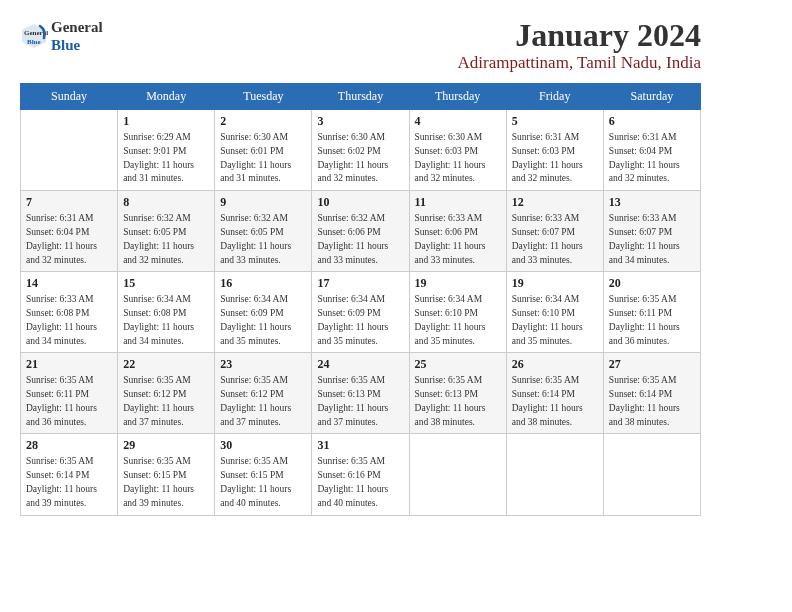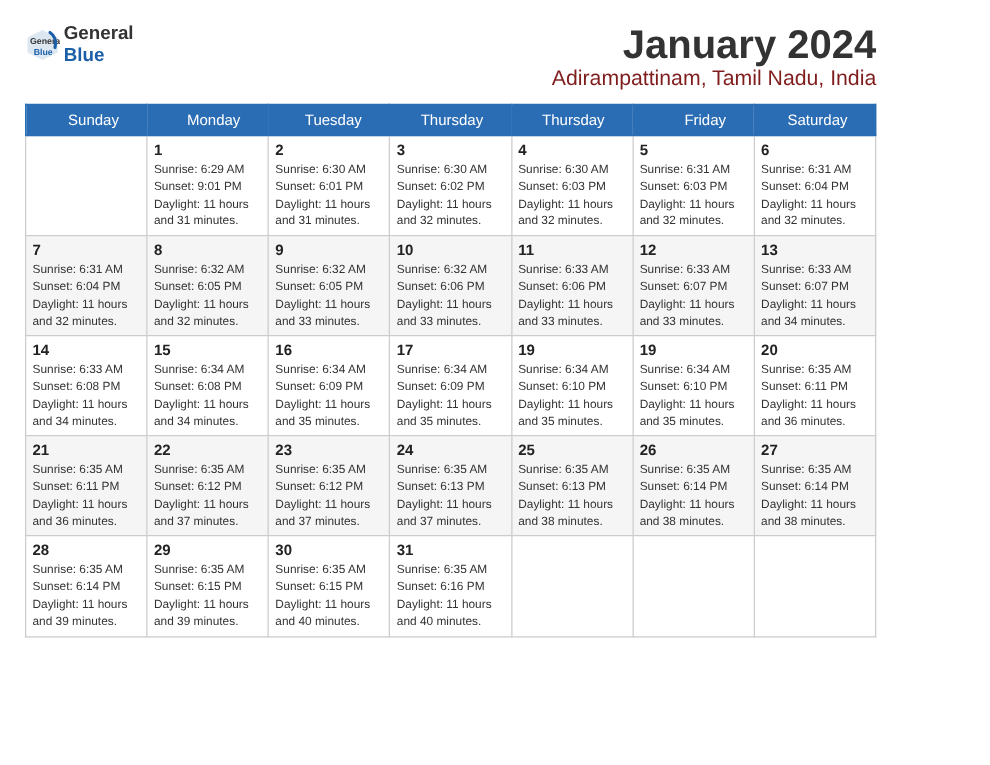--- a/index.html
+++ b/index.html
@@ -6,20 +6,21 @@
     body {
       font-family: Arial, sans-serif;
       background: #fff;
       width: 792px;
       height: 612px;
       overflow: hidden;
     }
     .page {
       width: 721px;
       padding: 18px 20px 10px 20px;
+      font-family: Liberation Serif, serif;
     }
     .header {
       display: flex;
       justify-content: space-between;
       align-items: flex-start;
       margin-bottom: 10px;
     }
     .logo {
       display: flex;
       align-items: center;
@@ -52,21 +53,21 @@
       color: #7f1d1d;
     }
     .calendar {
       width: 100%;
       border-collapse: collapse;
       font-size: 10.5px;
     }
     .calendar th {
       background-color: #2a6db5;
       color: #fff;
-      text-align: right;
+      text-align: center;
       padding: 5px 22px;
       font-size: 12px;
       font-weight: normal;
       border: 1px solid #2a6db5;
     }
     .calendar td {
       border: 1px solid #ccc;
       vertical-align: top;
       padding: 4px 5px;
       width: calc(100% / 7);

